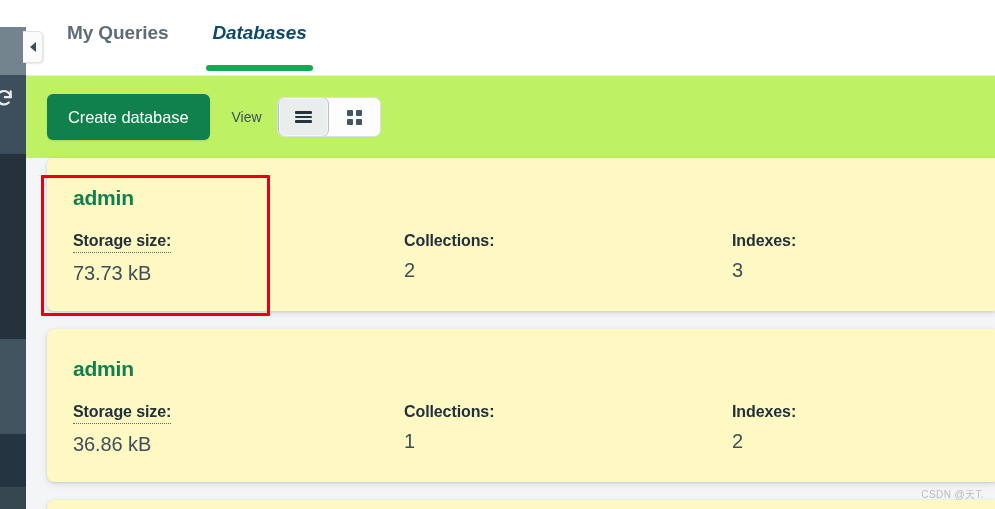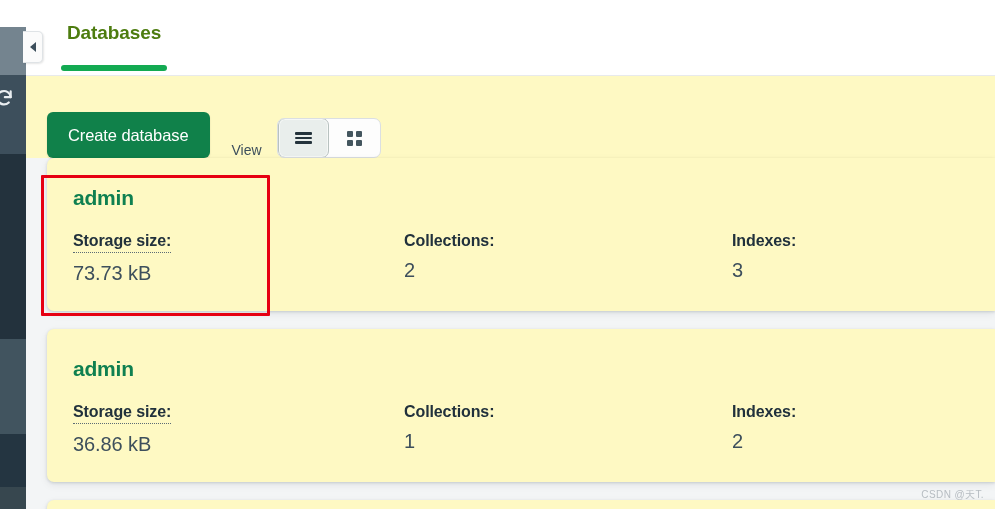--- a/index.html
+++ b/index.html
@@ -108,39 +108,39 @@
     margin-right: 44px;
     font-size: 19px;
     font-weight: 700;
     letter-spacing: -0.1px;
     color: #5d6c75;
     cursor: pointer;
     background: none;
     border: none;
     font-family: "Liberation Sans", sans-serif;
   }
-  .tab.active { color: #4d7c0f; }
+  .tab.active { color: #0c4a6e; font-style: italic; }
   .tab.active::after {
     content: "";
     position: absolute;
     left: -6px; right: -6px;
     bottom: 5px;
     height: 6px;
     border-radius: 3px;
     background: #13aa52;
   }
 
   
   .toolbar {
     position: relative;
     height: 82px;
     padding-left: 21px;
     display: flex;
-    align-items: flex-end;
-    background: #fef9c3;
+    align-items: center;
+    background: #bef264;
   }
   .create-db-btn {
     height: 46px;
     padding: 0 21px;
     background: #10814a;
     color: #ffffff;
     font-size: 16.5px;
     font-weight: 400;
     border: none;
     border-radius: 6px;
@@ -311,20 +311,21 @@
     </svg>
   </div>
 
   <div class="collapse-btn">
     <span class="tri"></span>
   </div>
 
   <div class="workspace">
 
     <div class="tabbar">
+      <button class="tab">My Queries</button>
       <button class="tab active">Databases</button>
     </div>
 
     <div class="toolbar">
       <button class="create-db-btn">Create database</button>
 
       <span class="view-label">View</span>
 
       <div class="view-toggle">
         <button class="view-opt selected">

